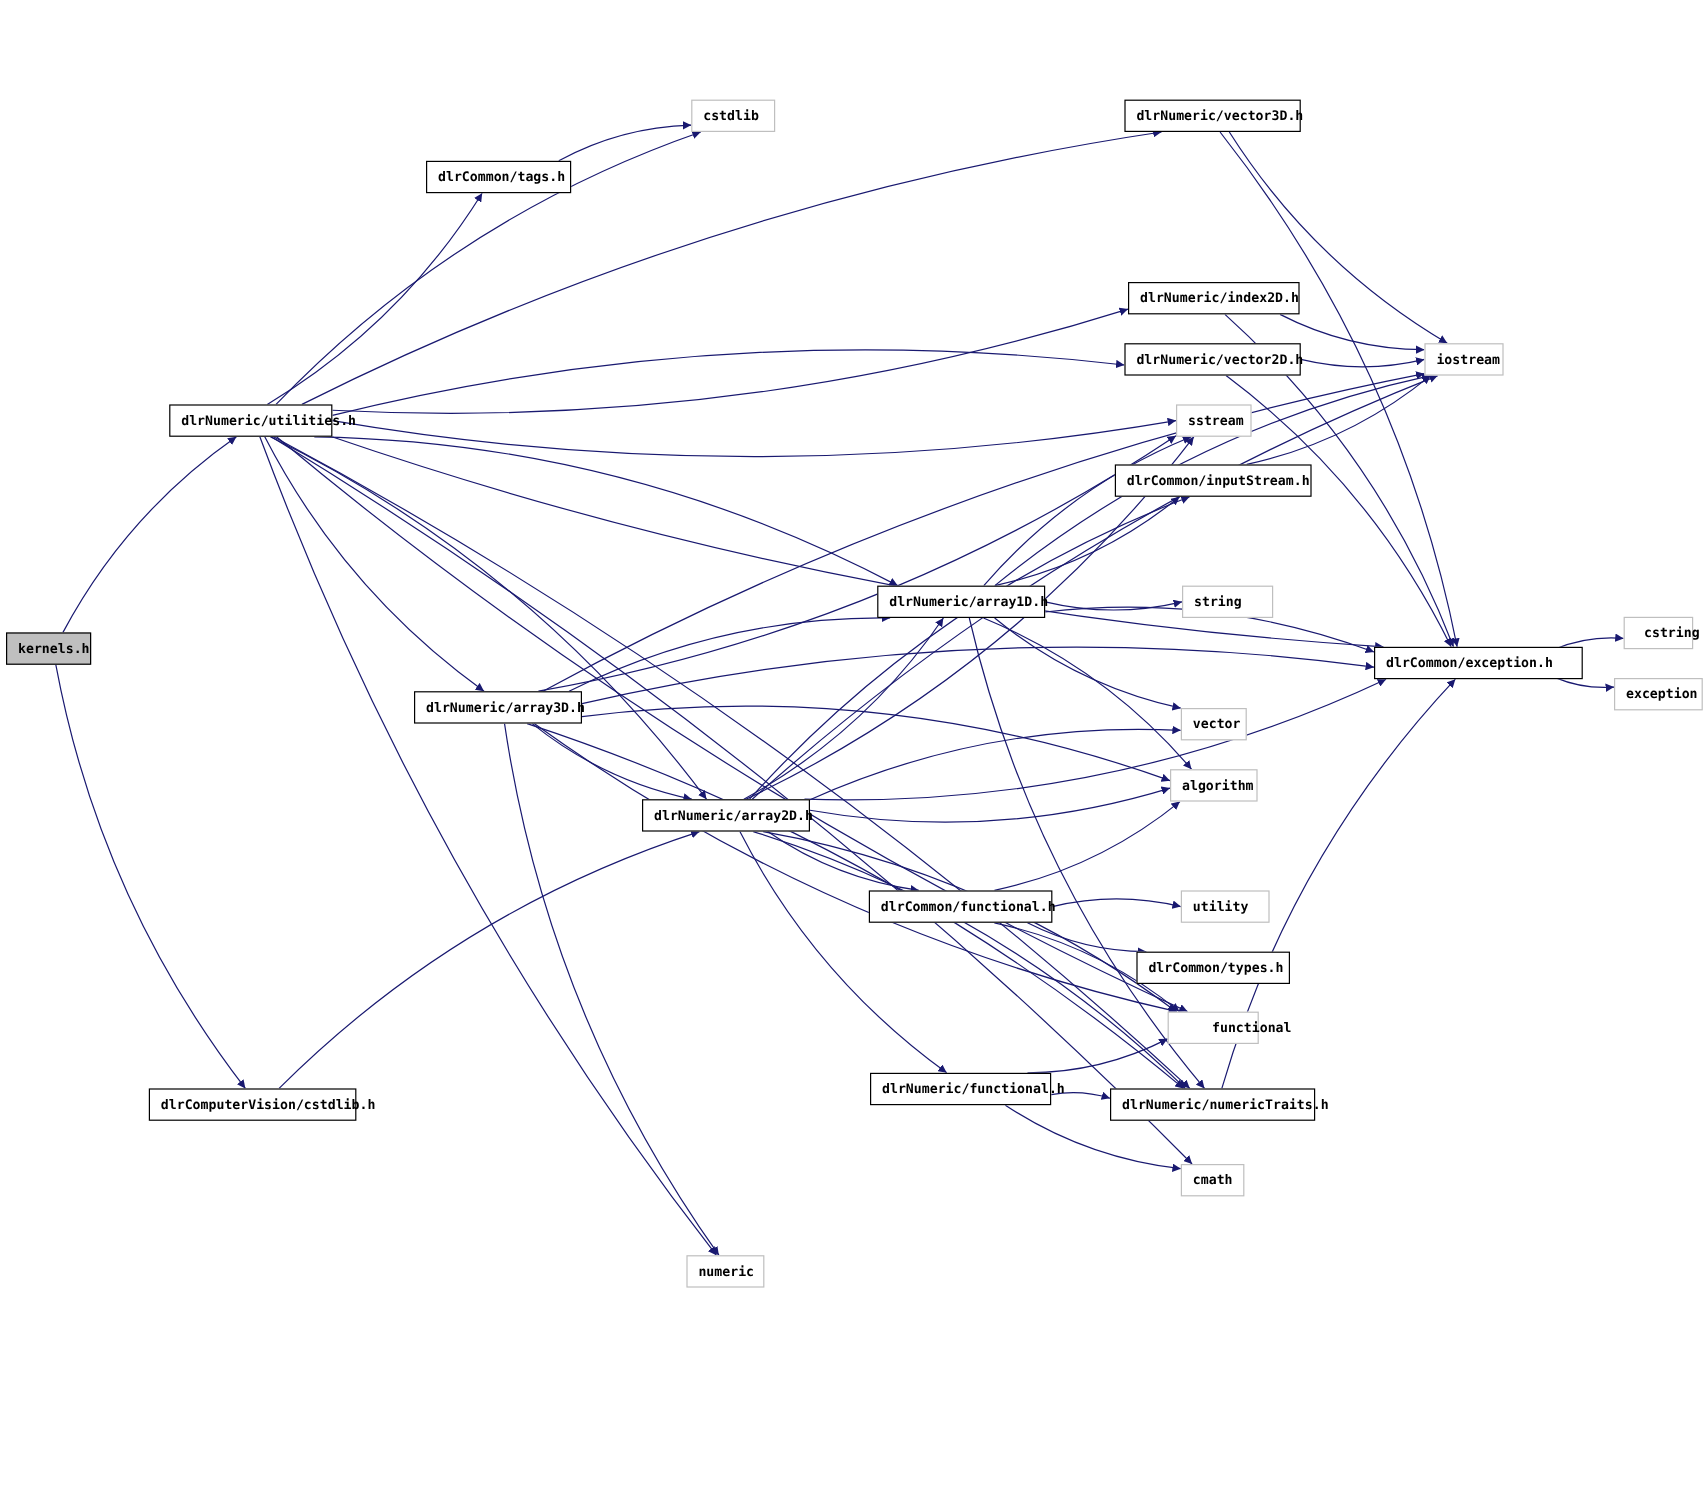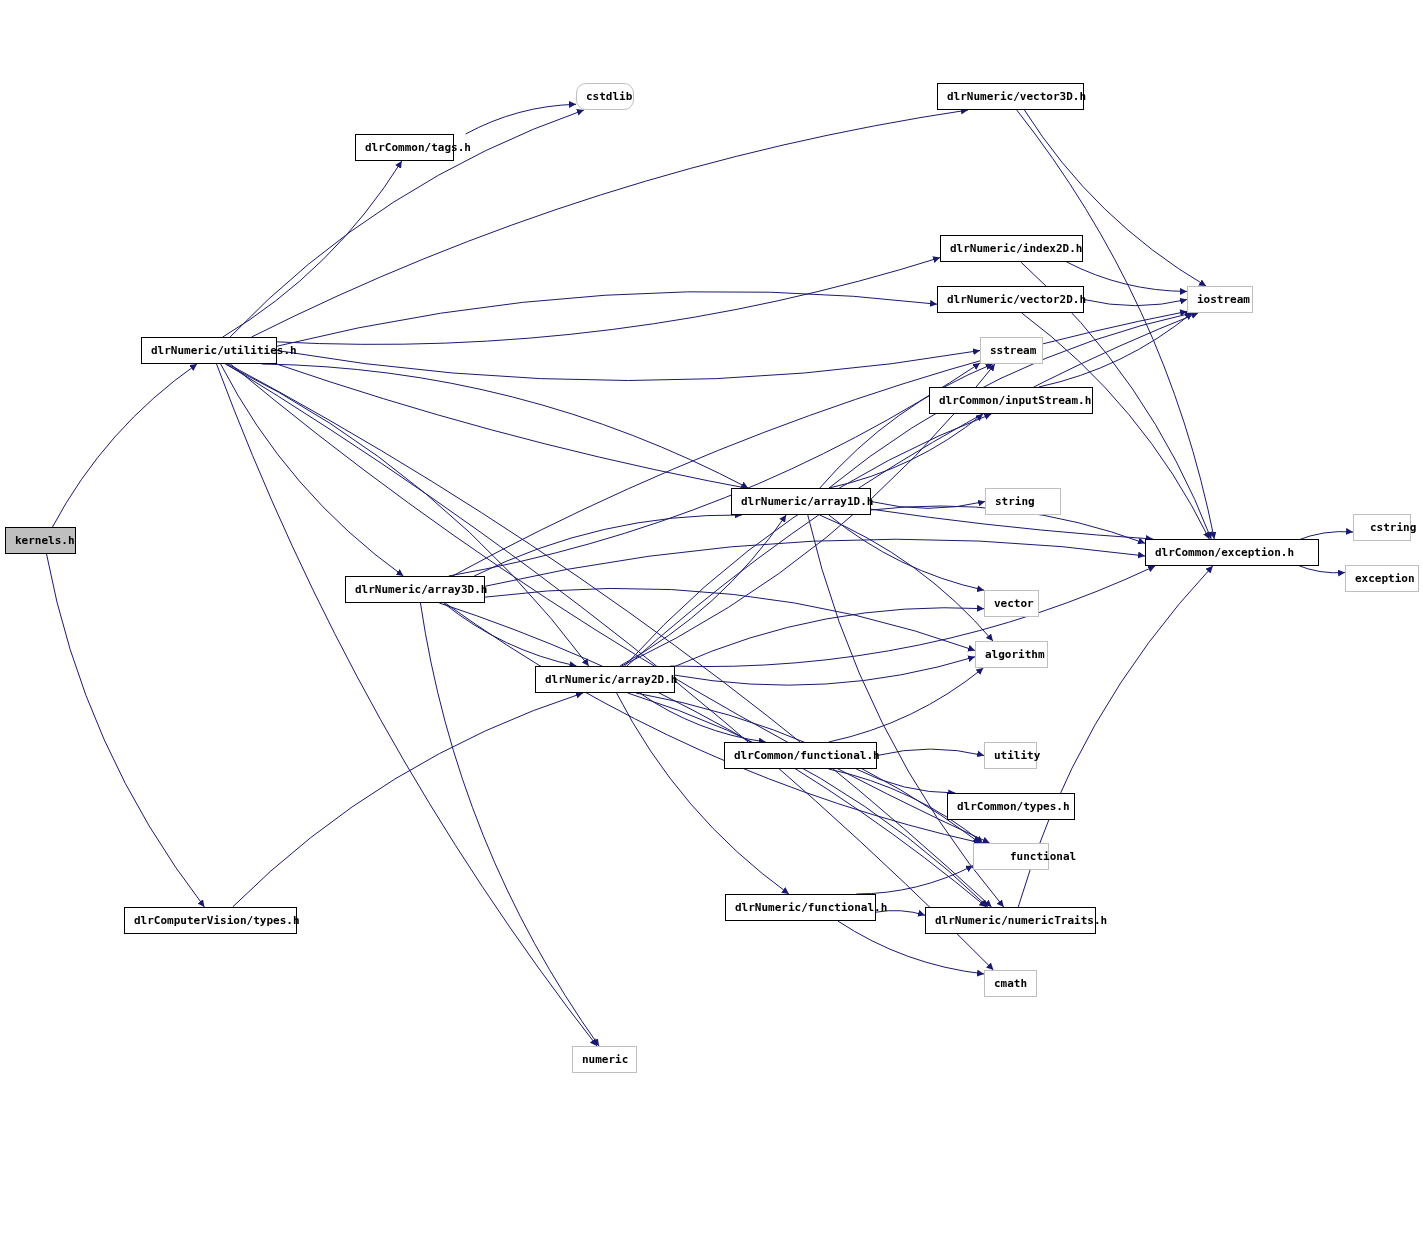--- a/index.html
+++ b/index.html
@@ -84,39 +84,39 @@
       <path d="M856.2205882352941,769 Q902.87,792.8870588235294 955.2794117647059,793" fill="none" stroke="#191970" stroke-width="1" marker-end="url(#arrow)"></path>
       <path d="M828.6361386138614,769 Q914.63,787.4926732673267 982.8638613861386,843" fill="none" stroke="#191970" stroke-width="1" marker-end="url(#arrow)"></path>
       <path d="M856.2205882352941,894 Q918.0054960178846,893.8668548274417 973,865.706650831354" fill="none" stroke="#191970" stroke-width="1" marker-end="url(#arrow)"></path>
       <path d="M876,912.1738095238095 Q900.864,907.8104761904762 925,915.2071428571429" fill="none" stroke="#191970" stroke-width="1" marker-end="url(#arrow)"></path>
       <path d="M837.8026315789474,921 Q904.5521729323309,964.9984461152882 984,973.9095238095238" fill="none" stroke="#191970" stroke-width="1" marker-end="url(#arrow)"></path>
       <path d="M1018.2038043478261,907 Q1074.58,713.1489130434783 1212.796195652174,566" fill="none" stroke="#191970" stroke-width="1" marker-end="url(#arrow)"></path>
     </svg>
 
   <div class="node root" id="n-kernels" style="left: 5px; top: 527px; width: 71px;"><span>kernels.h</span></div>
   <div class="node" id="n-utilities" style="left: 141px; top: 337px; width: 136px;"><span>dlrNumeric/utilities.h</span></div>
-  <div class="node" id="n-kernel" style="left: 124px; top: 907px; width: 173px;"><span>dlrComputerVision/types.h</span></div>
-  <div class="node" id="n-tags" style="left: 355px; top: 134px; width: 99px;"><span>dlrCommon/tags.h</span></div>
-  <div class="node system" id="n-cstdlib" style="left: 576px; top: 83px; width: 58px; border-radius: 10px;"><span>cstdlib</span></div>
+  <div class="node" id="n-kernel" style="left: 124px; top: 907px; width: 173px;"><span>dlrComputerVision/cstdlib.h</span></div>
+  <div class="node" id="n-tags" style="left: 355px; top: 134px; width: 121px;"><span>dlrCommon/tags.h</span></div>
+  <div class="node system" id="n-cstdlib" style="left: 576px; top: 83px; width: 70px;"><span>cstdlib</span></div>
   <div class="node" id="n-vector3D" style="left: 937px; top: 83px; width: 147px;"><span>dlrNumeric/vector3D.h</span></div>
   <div class="node" id="n-index2D" style="left: 940px; top: 235px; width: 143px;"><span>dlrNumeric/index2D.h</span></div>
   <div class="node" id="n-vector2D" style="left: 937px; top: 286px; width: 147px;"><span>dlrNumeric/vector2D.h</span></div>
   <div class="node system" id="n-iostream" style="left: 1187px; top: 286px; width: 66px;"><span>iostream</span></div>
   <div class="node system" id="n-sstream" style="left: 980px; top: 337px; width: 63px;"><span>sstream</span></div>
   <div class="node" id="n-inputStream" style="left: 929px; top: 387px; width: 164px;"><span>dlrCommon/inputStream.h</span></div>
   <div class="node" id="n-array1D" style="left: 731px; top: 488px; width: 140px;"><span>dlrNumeric/array1D.h</span></div>
   <div class="node system" id="n-string" style="left: 985px; top: 488px; width: 76px;"><span>string</span></div>
   <div class="node" id="n-exception_h" style="left: 1145px; top: 539px; width: 174px;"><span>dlrCommon/exception.h</span></div>
   <div class="node system" id="n-cstring" style="left: 1353px; top: 514px; width: 58px; padding-left: 16px;"><span>cstring</span></div>
   <div class="node system" id="n-exception" style="left: 1345px; top: 565px; width: 74px;"><span>exception</span></div>
   <div class="node" id="n-array3D" style="left: 345px; top: 576px; width: 140px;"><span>dlrNumeric/array3D.h</span></div>
   <div class="node system" id="n-vector" style="left: 984px; top: 590px; width: 55px;"><span>vector</span></div>
   <div class="node system" id="n-algorithm" style="left: 975px; top: 641px; width: 73px;"><span>algorithm</span></div>
   <div class="node" id="n-array2D" style="left: 535px; top: 666px; width: 140px;"><span>dlrNumeric/array2D.h</span></div>
   <div class="node" id="n-dfunctional" style="left: 724px; top: 742px; width: 153px;"><span>dlrCommon/functional.h</span></div>
-  <div class="node system" id="n-utility" style="left: 984px; top: 742px; width: 53px;"><span>utility</span></div>
+  <div class="node system" id="n-utility" style="left: 984px; top: 742px; width: 74px;"><span>utility</span></div>
   <div class="node" id="n-types" style="left: 947px; top: 793px; width: 128px;"><span>dlrCommon/types.h</span></div>
   <div class="node system" id="n-functional" style="left: 973px; top: 843px; width: 76px; padding-left: 36px;"><span>functional</span></div>
   <div class="node" id="n-nfunctional" style="left: 725px; top: 894px; width: 151px;"><span>dlrNumeric/functional.h</span></div>
   <div class="node" id="n-numericTraits" style="left: 925px; top: 907px; width: 171px;"><span>dlrNumeric/numericTraits.h</span></div>
   <div class="node system" id="n-cmath" style="left: 984px; top: 970px; width: 53px;"><span>cmath</span></div>
   <div class="node system" id="n-numeric" style="left: 572px; top: 1046px; width: 65px;"><span>numeric</span></div>
 </div>
 
 </body></html>

